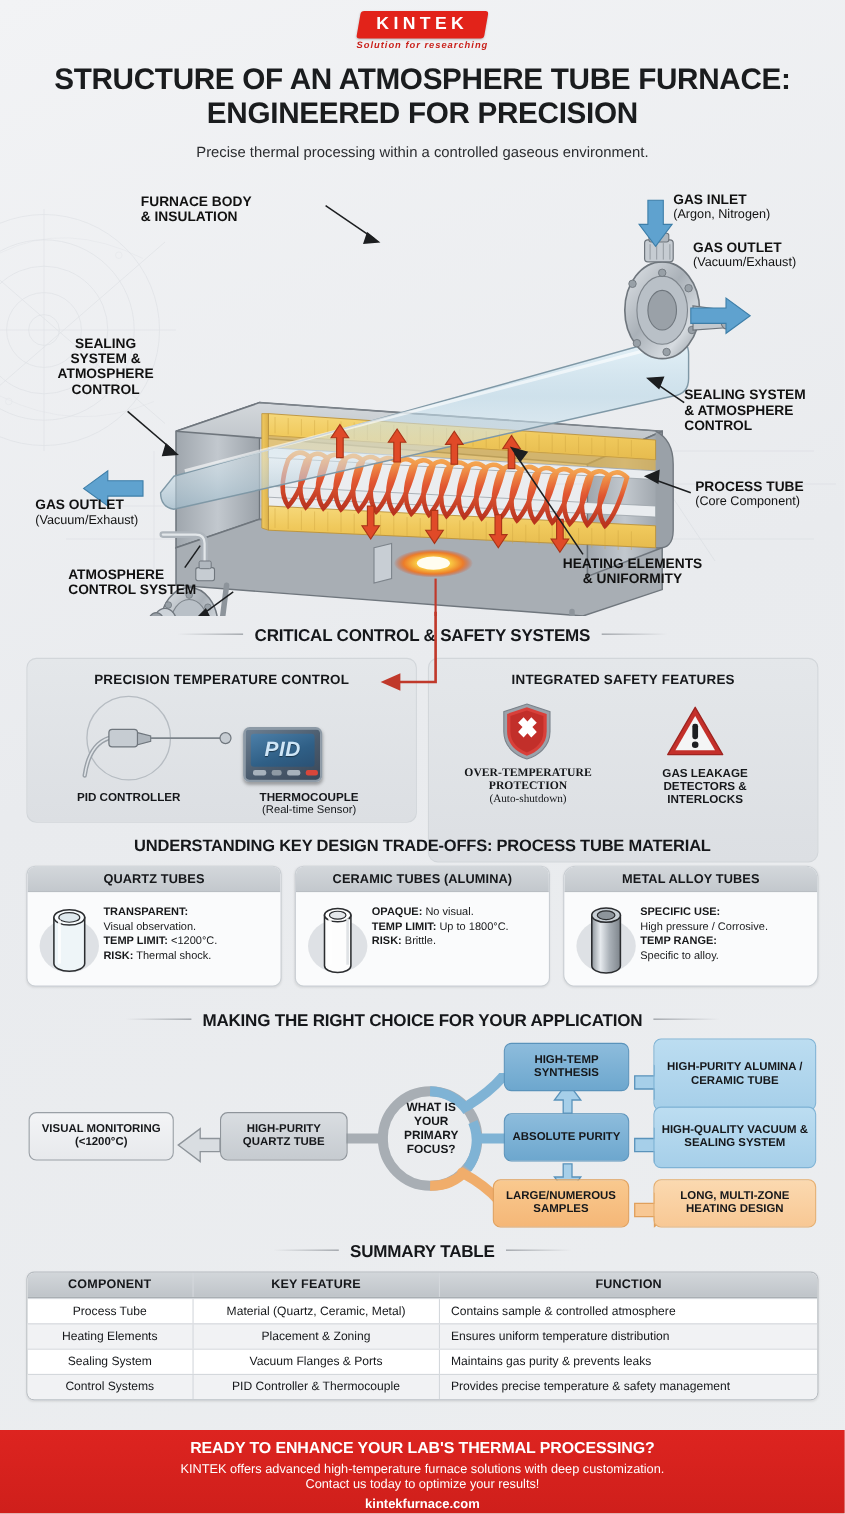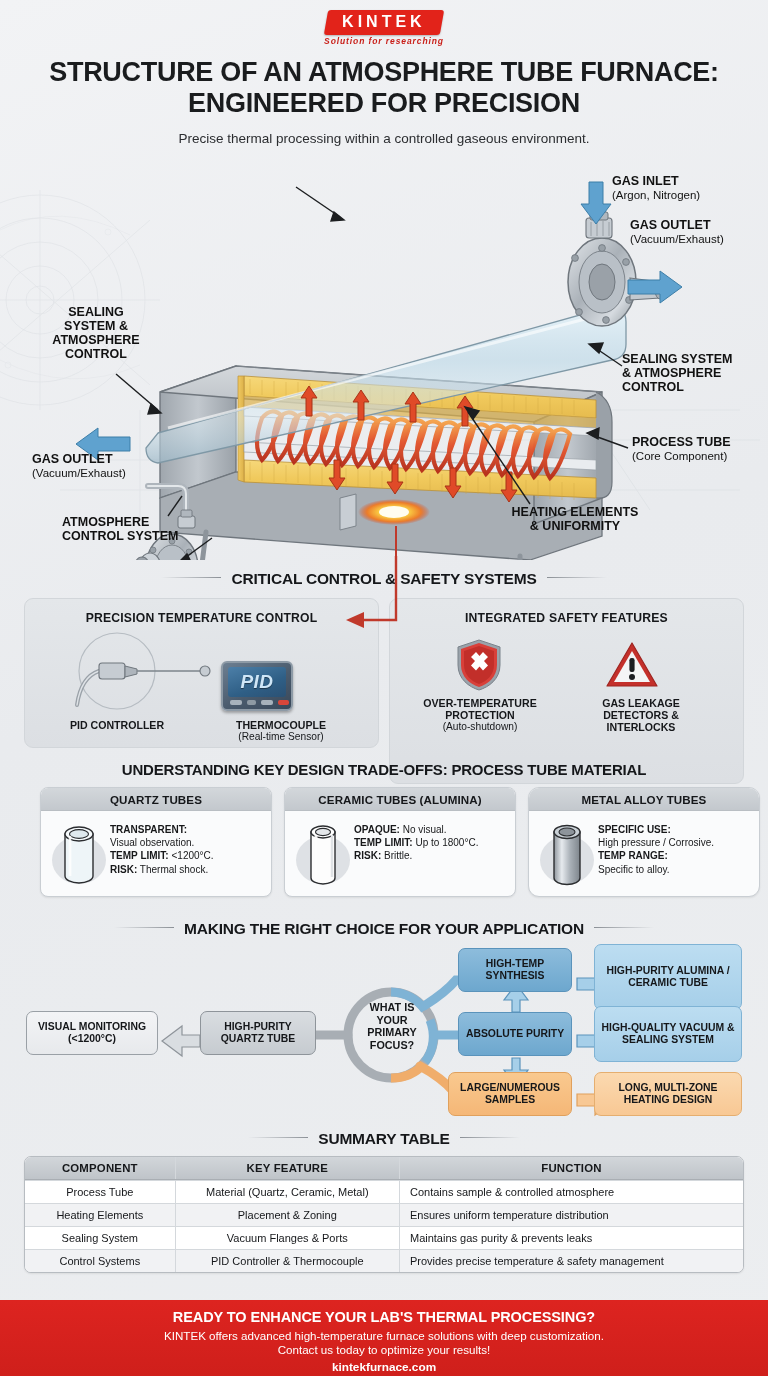--- a/index.html
+++ b/index.html
@@ -110,21 +110,20 @@
 
   
   .shield{position:absolute;width:46px;height:52px;}
   .tri{position:absolute;width:54px;height:48px;}
 
   
   .tcard{
     position:absolute;border-radius:8px;overflow:hidden;
     border:1px solid #c9ced3;background:#fafbfc;
     box-shadow:0 1px 2px rgba(0,0,0,.08);
-    margin-left:16px;
   }
   .tcard-head{
     height:23px;line-height:23px;text-align:center;
     font-size:11.6px;font-weight:bold;letter-spacing:.1px;color:#15171a;
     background:linear-gradient(180deg,#d3d7db 0%,#c3c8cd 100%);
     border-bottom:1px solid #b9bec3;
   }
   .tcard-body{position:relative;height:calc(100% - 23px);}
   .tcard-txt{position:absolute;left:69px;top:12px;right:5px;font-size:10px;line-height:13.2px;color:#17181a;}
   .tcard-txt b{font-weight:bold;}
@@ -438,20 +437,24 @@
           <path d="M599 193 L589 184 L603 183 Z" fill="#1c1e20"></path>
         <path d="M628 288 L592 275"></path>
           <path d="M598 279 L587 273 L599 268 Z" fill="#1c1e20"></path>
         <path d="M530 344 L468 252"></path>
           <path d="M473 259 L465 247 L479 251 Z" fill="#1c1e20"></path>
       </g>
 
       <path d="M396 366 L396 412" stroke="#c0392b" stroke-width="2" fill="none"></path>
     </svg>
 
+    <div class="dlabel lbl-body">
+      <span>FURNACE BODY</span><br>
+      <span>&amp; INSULATION</span>
+    </div>
 
     <div class="dlabel lbl-seal-l">
       <span>SEALING</span><br>
       <span>SYSTEM &amp;</span><br>
       <span>ATMOSPHERE</span><br>
       <span>CONTROL</span>
     </div>
 
     <div class="dlabel lbl-gasout-l">
       <span>GAS OUTLET</span>
@@ -534,21 +537,21 @@
       <path d="M15 18 l5 -5 l3.5 4 l3.5 -4 l5 5 l-4 4 l4 4.5 l-5 5 l-3.5 -4 l-3.5 4 l-5 -5 l4 -4.5 z" fill="#fff"></path>
     </svg>
 
     <svg class="tri" style="left:215px;top:42px;" viewBox="0 0 54 48">
       <path d="M27 2 L52 45 H2 Z" fill="#c4302b" stroke="#9e2420" stroke-width="1.2" stroke-linejoin="round"></path>
       <path d="M27 10 L45 41 H9 Z" fill="#f4f5f6"></path>
       <rect x="24.4" y="17" width="5.2" height="14" rx="2.2" fill="#1d1f22"></rect>
       <circle cx="27" cy="36" r="3" fill="#1d1f22"></circle>
     </svg>
 
-    <div class="cap" style="left:18px;top:98px;width:144px;">
+    <div class="cap" style="left:18px;top:98px;width:144px;font-family:Liberation Serif, serif;">
       <span>OVER-TEMPERATURE</span><br>
       <span>PROTECTION</span>
       <span class="sub">(Auto-shutdown)</span>
     </div>
     <div class="cap" style="left:176px;top:98px;width:150px;">
       <span>GAS LEAKAGE</span><br>
       <span>DETECTORS &amp;</span><br>
       <span>INTERLOCKS</span>
     </div>
   </div>

